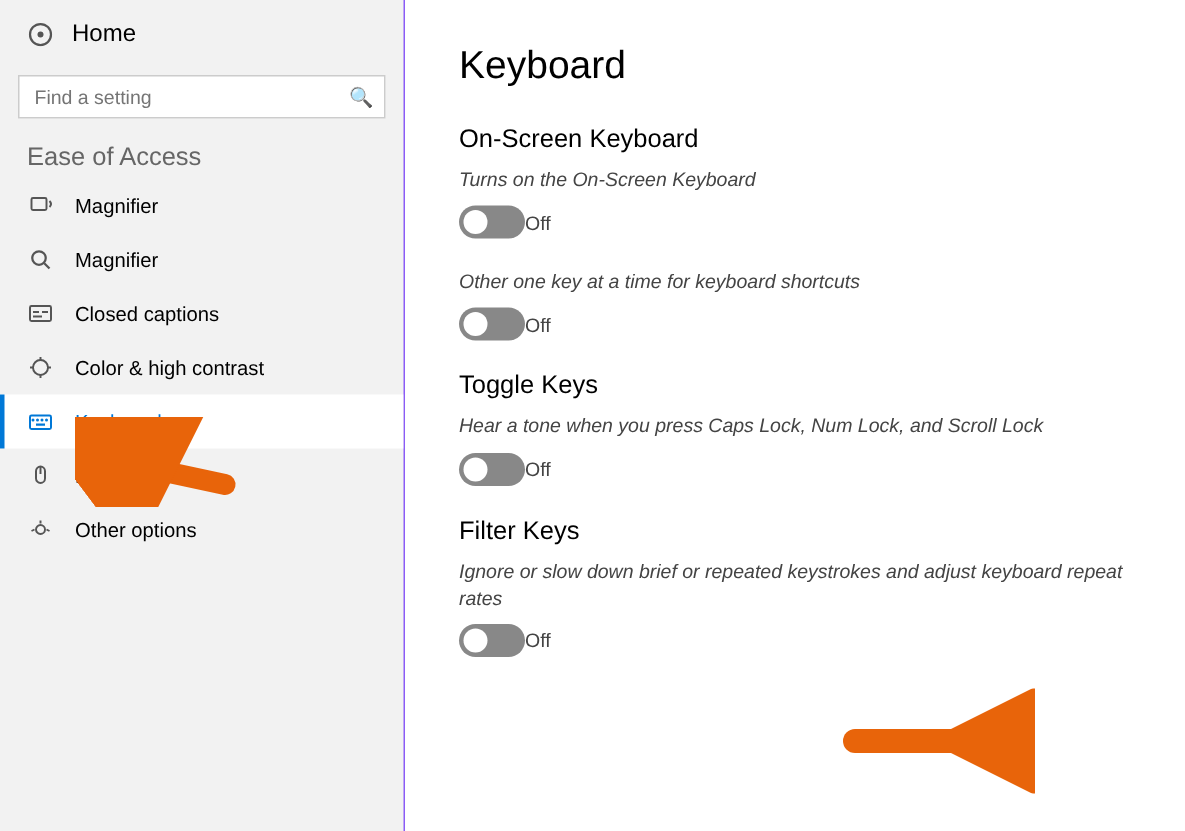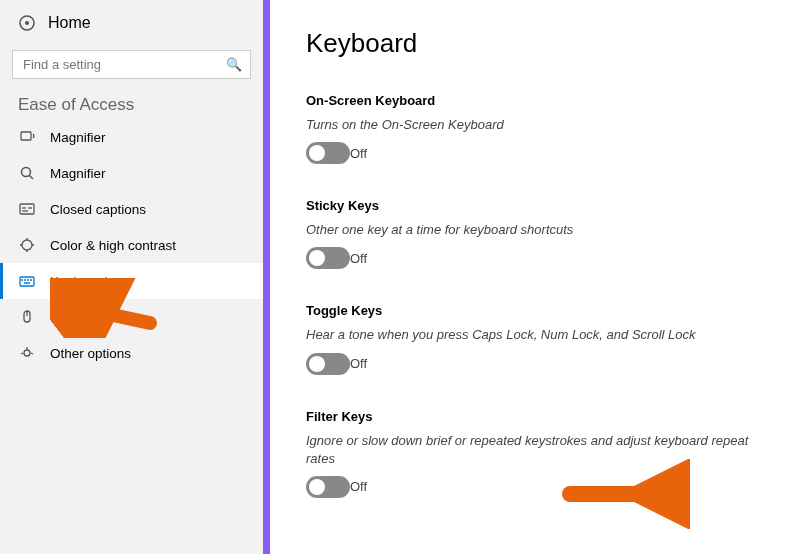--- a/index.html
+++ b/index.html
@@ -13,21 +13,21 @@
     }
 
     
     .sidebar {
       width: 270px;
       min-width: 270px;
       background: #f2f2f2;
       padding: 0;
       display: flex;
       flex-direction: column;
-      border-right: 7px solid #8b5cf6;
+      border-right: 1px solid #8b5cf6;
       height: 554px;
       overflow: hidden;
       position: relative;
     }
 
     .sidebar-home {
       display: flex;
       align-items: center;
       padding: 14px 18px;
       cursor: pointer;
@@ -100,25 +100,25 @@
     }
 
     .page-title {
       font-size: 26px;
       font-weight: 300;
       color: #000;
       margin-bottom: 24px;
     }
 
     .section-title {
-      font-size: 13px;
-      font-weight: 700;
+      font-size: 17px;
+      font-weight: 400;
       color: #000;
       margin-bottom: 8px;
-      margin-top: 34px;
+      margin-top: 10px;
     }
 
     .section-desc {
       font-size: 13px;
       color: #444;
       margin-bottom: 8px;
       line-height: 1.4;
       font-style: italic;
     }
 
@@ -281,21 +281,20 @@
     <div class="section-desc">Turns on the On-Screen Keyboard</div>
     <div class="toggle-row">
       <div class="toggle">
         <div class="knob"></div>
       </div>
       <span class="toggle-label">Off</span>
     </div>
   </div>
 
   <div>
-    <div class="section-title">Sticky Keys</div>
     <div class="section-desc">Other one key at a time for keyboard shortcuts</div>
     <div class="toggle-row">
       <div class="toggle">
         <div class="knob"></div>
       </div>
       <span class="toggle-label">Off</span>
     </div>
   </div>
 
   <div>

